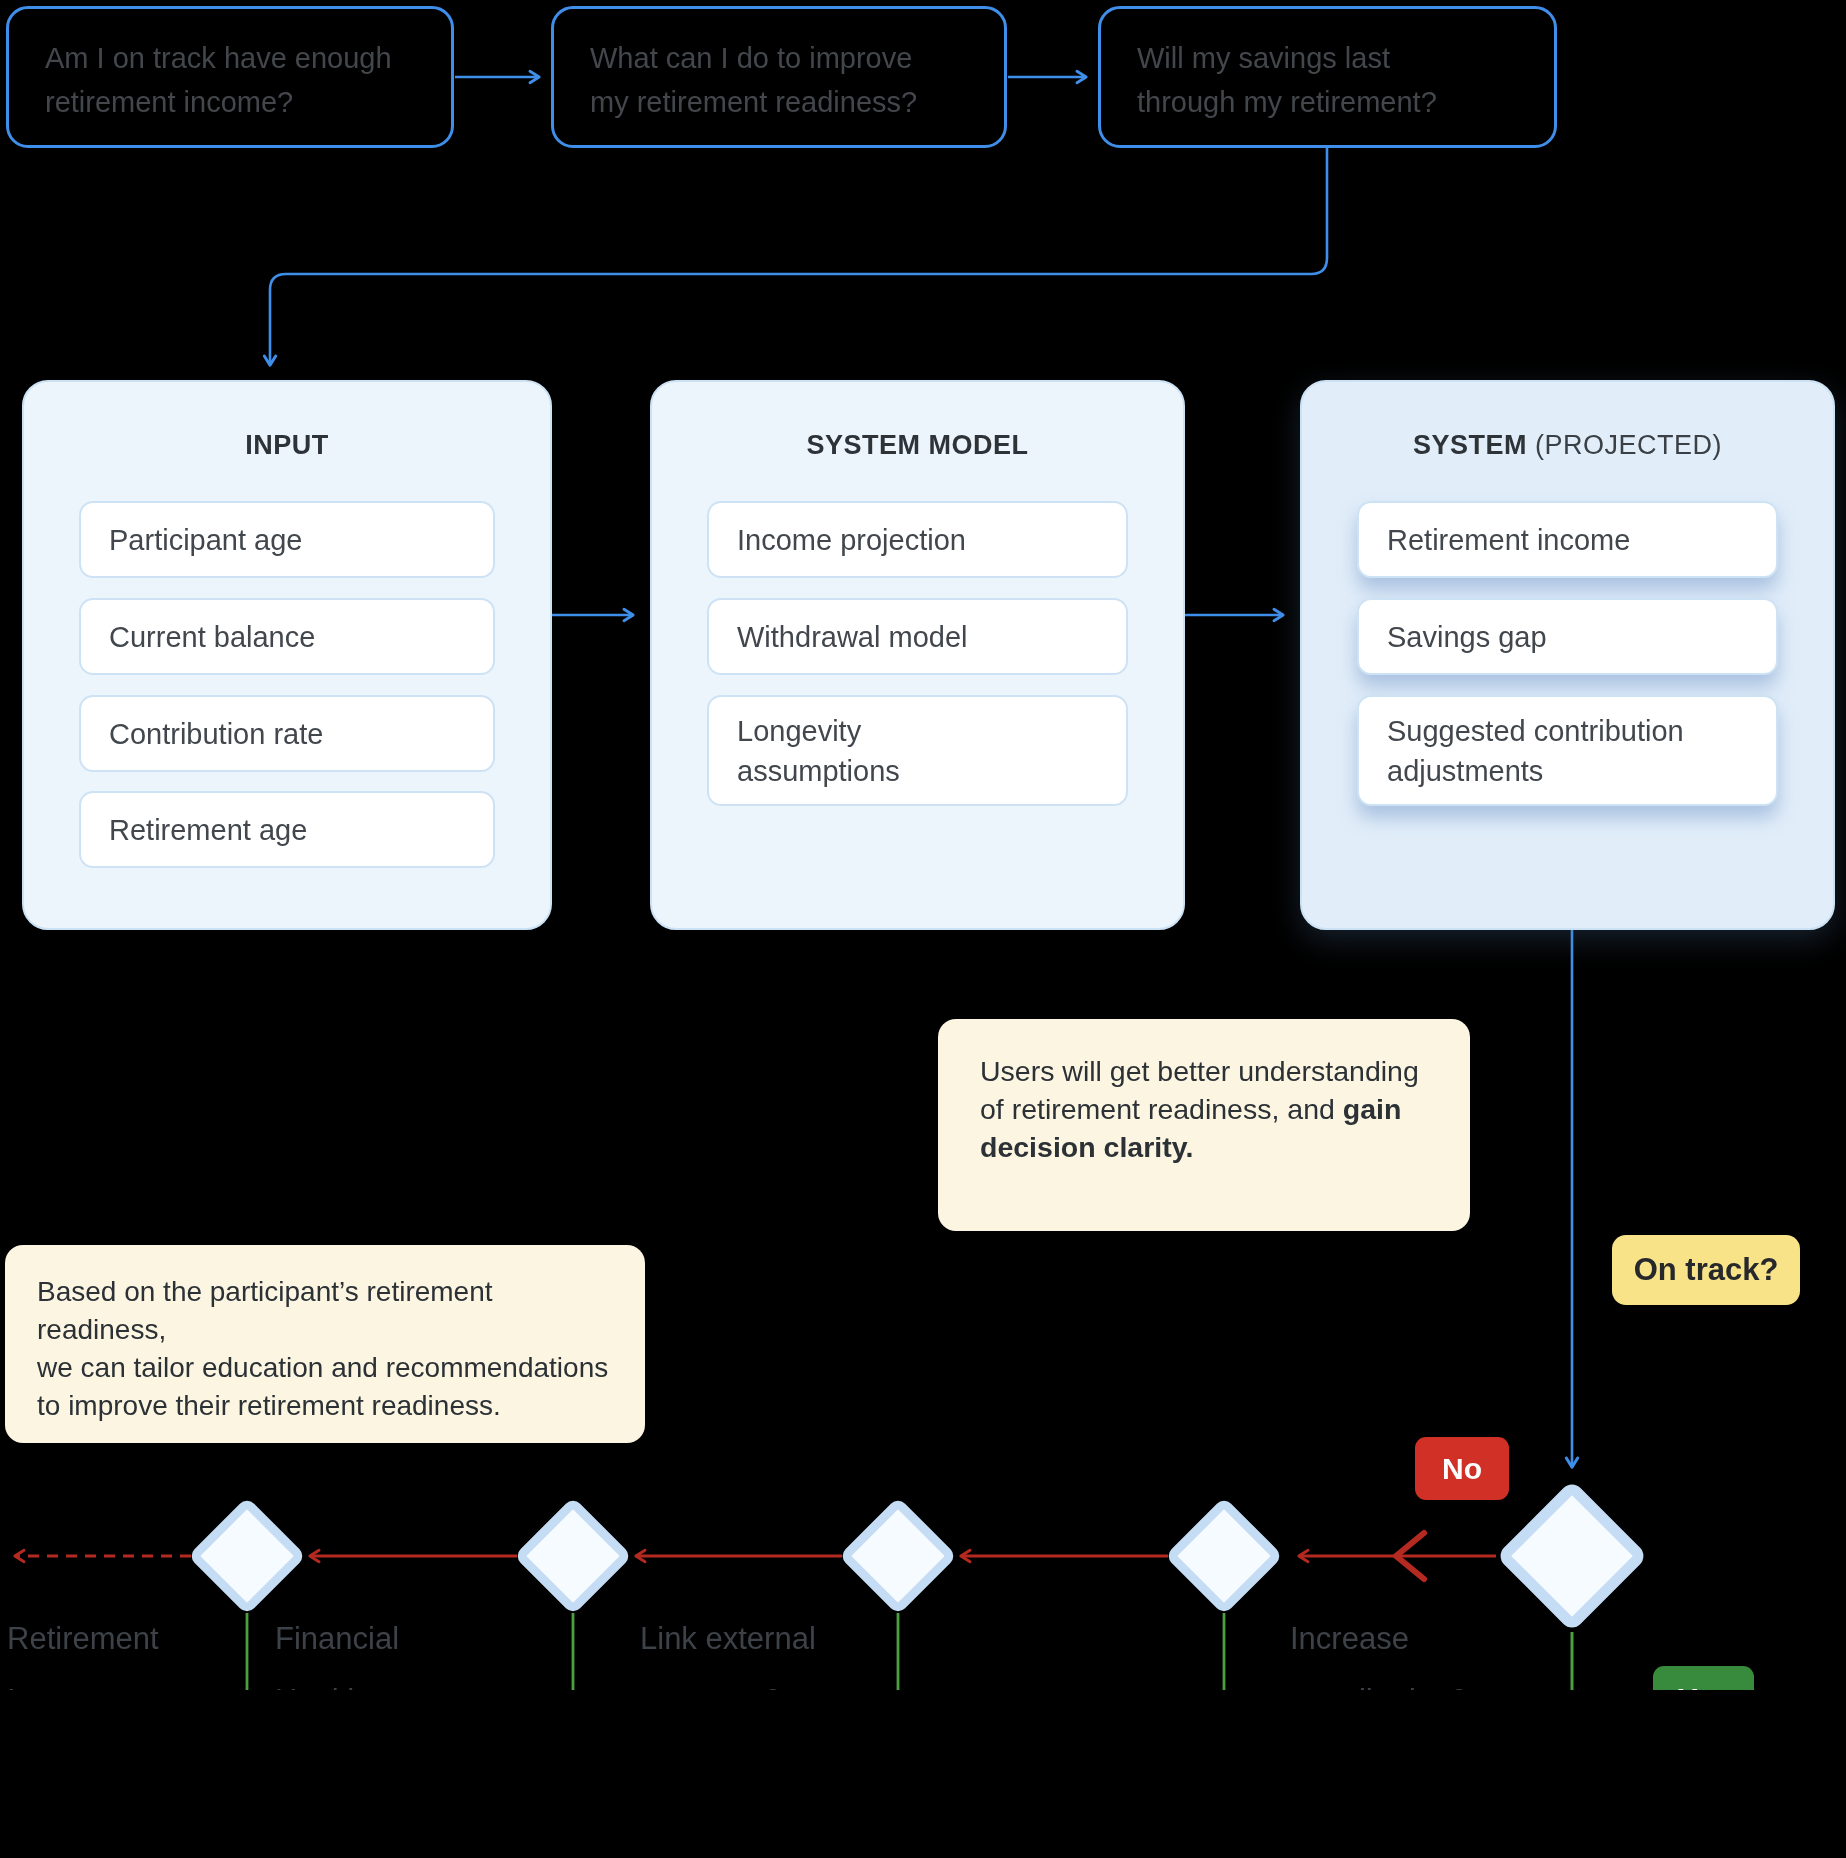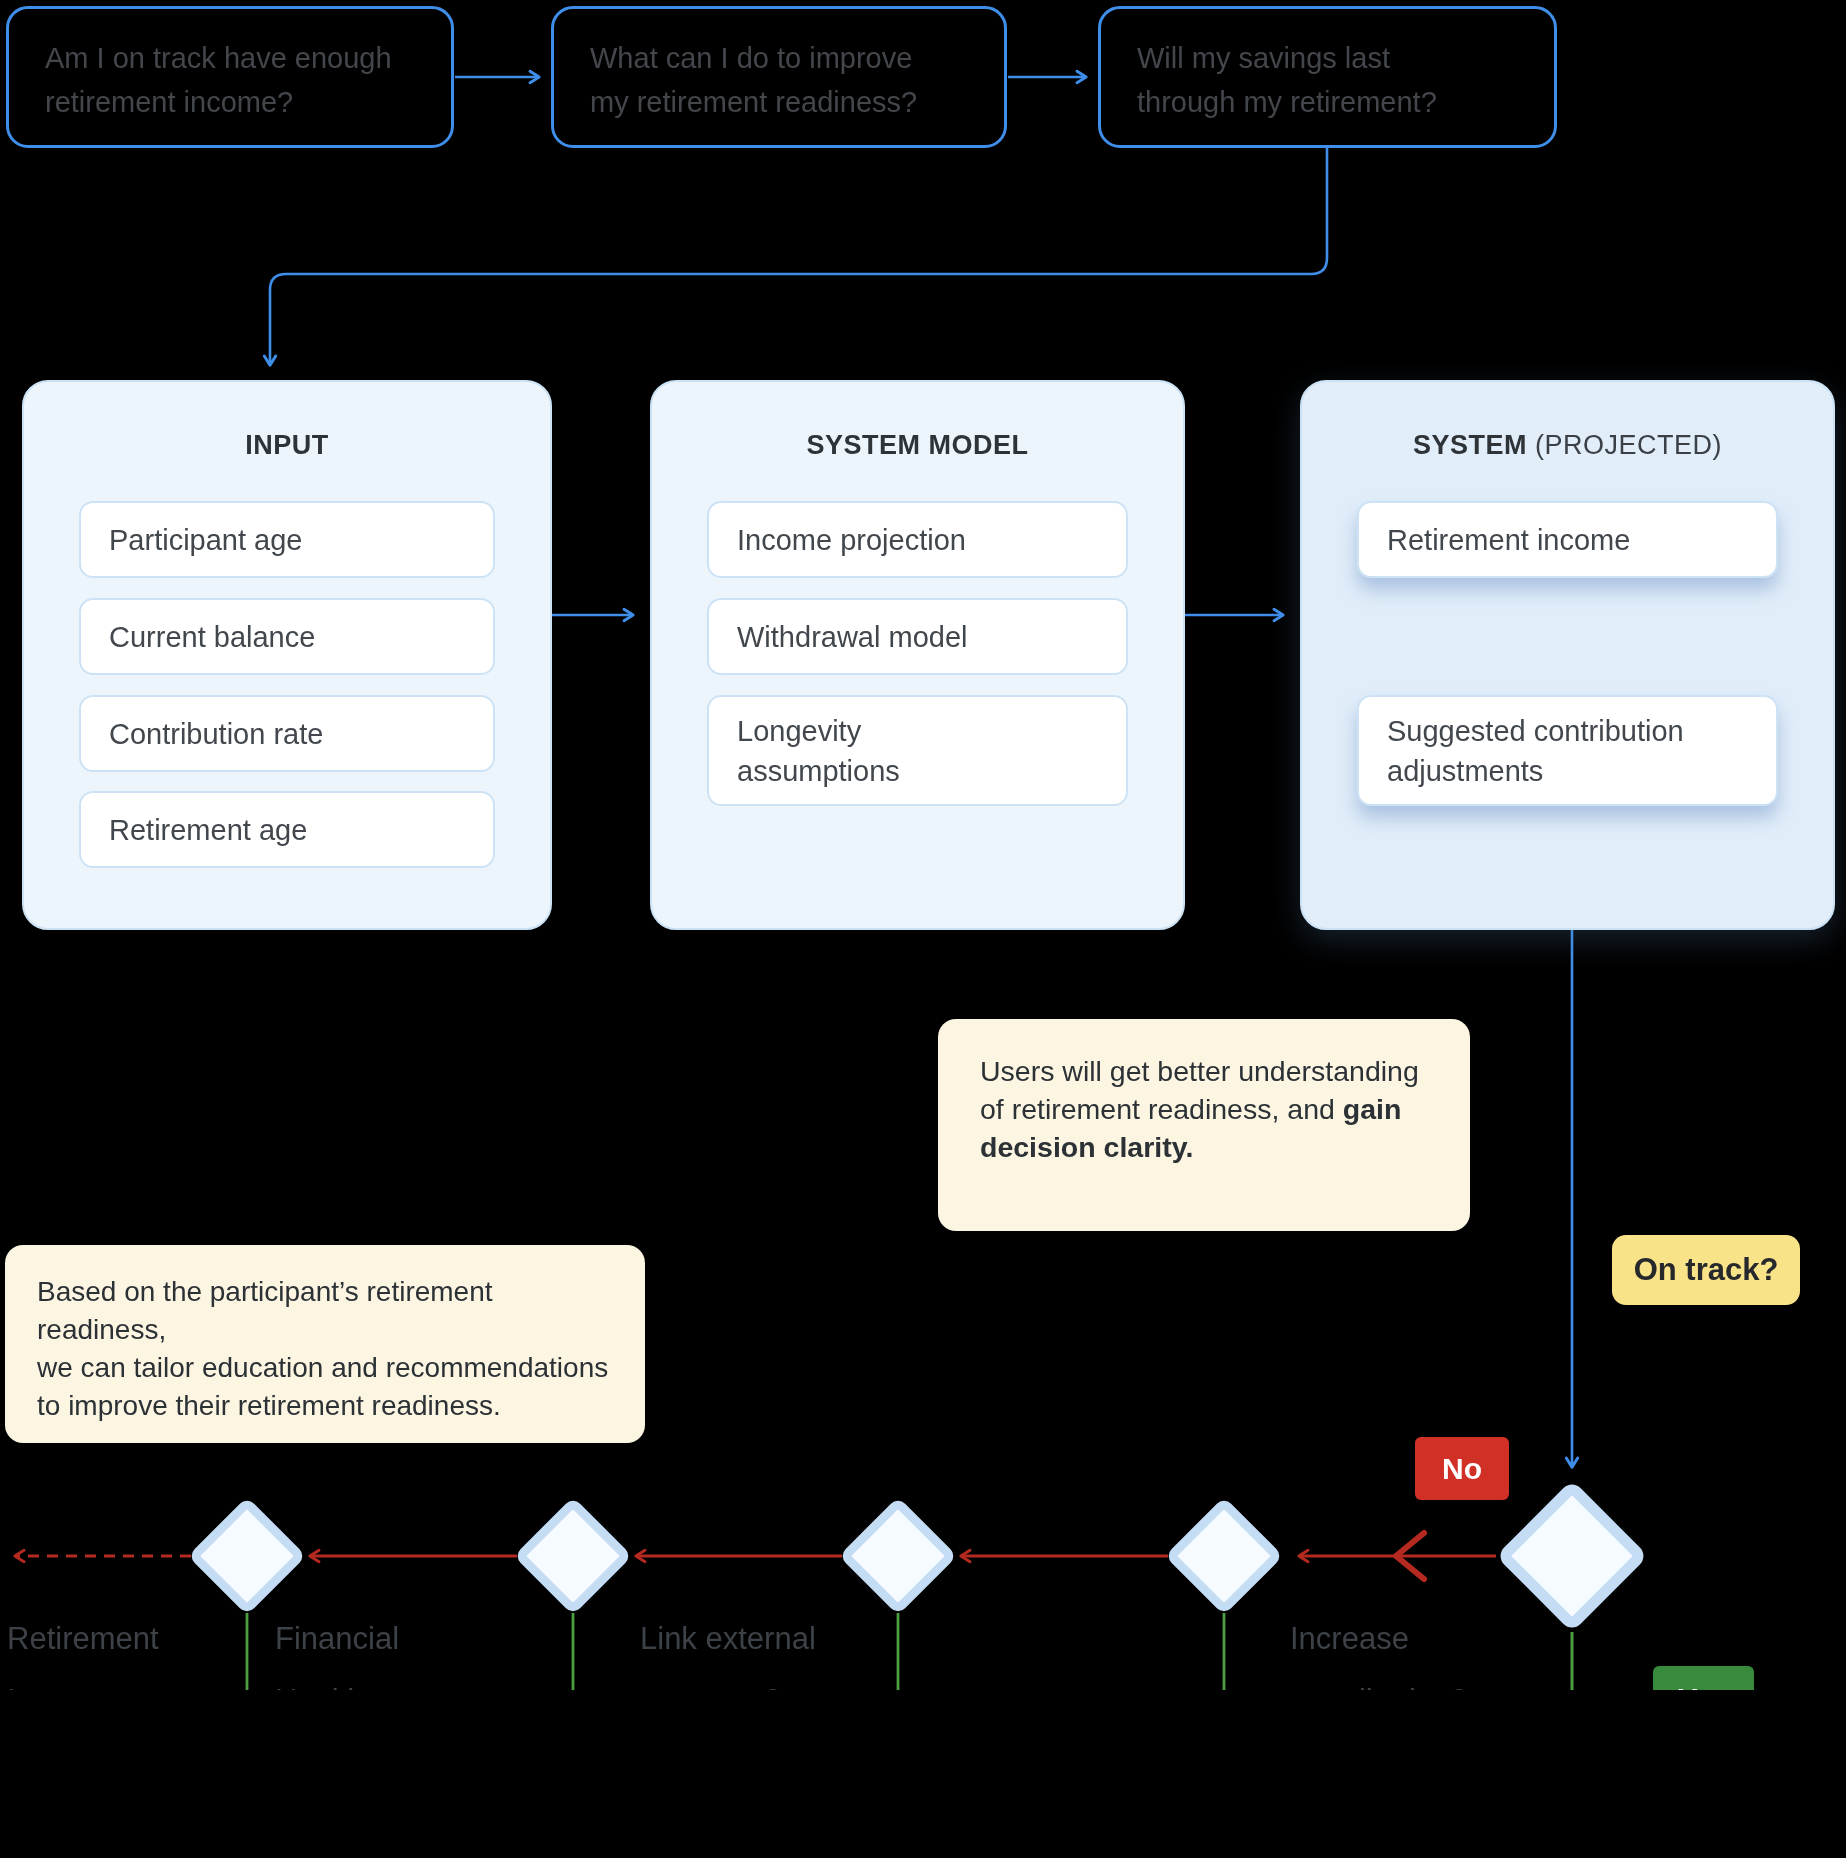--- a/index.html
+++ b/index.html
@@ -42,21 +42,21 @@
   .panel.dark .card{box-shadow:0 12px 18px rgba(125,160,205,.55);}
   .note{
     position:absolute;border-radius:18px;background:var(--cream);z-index:2;
     color:var(--ink-dark);font-size:28.5px;line-height:38px;box-sizing:border-box;
   }
   #note-clarity{left:938px;top:1019px;width:532px;height:212px;padding:33px 40px 0 42px;}
   #note-clarity b{font-weight:700;}
   #note-tailor{left:5px;top:1245px;width:640px;height:198px;padding:28px 20px 0 32px;white-space:pre-line;font-size:28px;}
   .badge{
     position:absolute;z-index:3;display:flex;align-items:center;justify-content:center;
-    font-weight:700;border-radius:6px;
+    font-weight:700;border-radius:11px;
   }
   #badge-ontrack{left:1612px;top:1235px;width:188px;height:70px;background:var(--yellow);color:#26282b;font-size:31px;border-radius:14px;}
   #badge-no{left:1415px;top:1437px;width:94px;height:63px;background:var(--red-badge);color:#fff;font-size:30px;}
   #badge-yes{left:1653px;top:1666px;width:101px;height:66px;background:var(--green-badge);color:#fff;font-size:30px;}
   .diamond{
     position:absolute;box-sizing:border-box;z-index:2;
     background:var(--diamond-fill);border:9px solid var(--diamond-border);
     border-radius:10px;transform:rotate(45deg);
   }
   .diamond.small{width:84px;height:84px;}
@@ -132,20 +132,21 @@
     <div class="panel-title">SYSTEM MODEL</div>
     <div class="card h1 cy1">Income projection</div>
     <div class="card h1 cy2">Withdrawal model</div>
     <div class="card h2 cy3">Longevity
 assumptions</div>
   </div>
 
   <div class="panel dark" style="left:1300px;width:535px;">
     <div class="panel-title"><span>SYSTEM</span><span class="reg"> (PROJECTED)</span></div>
     <div class="card h1 cy1">Retirement income</div>
+    <div class="card h1 cy2">Savings gap</div>
     <div class="card h2 cy3">Suggested contribution
 adjustments</div>
   </div>
 
   <div class="note" id="note-clarity"><span>Users will get better understanding of retirement readiness, and </span><b>gain decision clarity.</b></div>
   <div class="note" id="note-tailor">Based on the participant’s retirement readiness,
 we can tailor education and recommendations
 to improve their retirement readiness.</div>
 
   <div class="badge" id="badge-ontrack">On track?</div>

